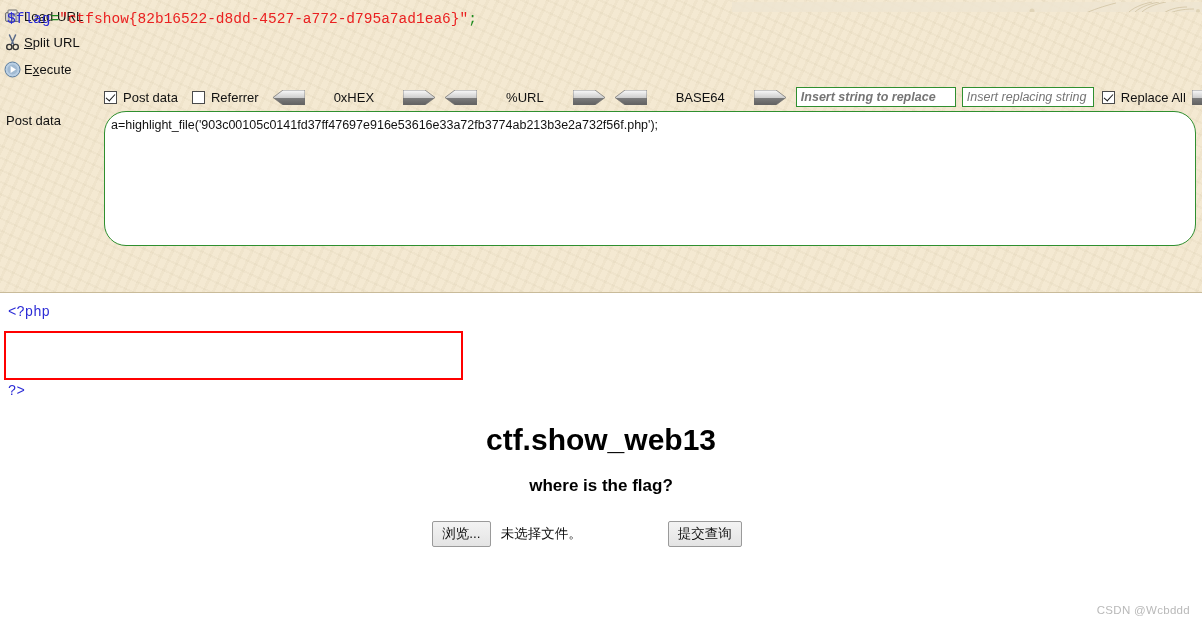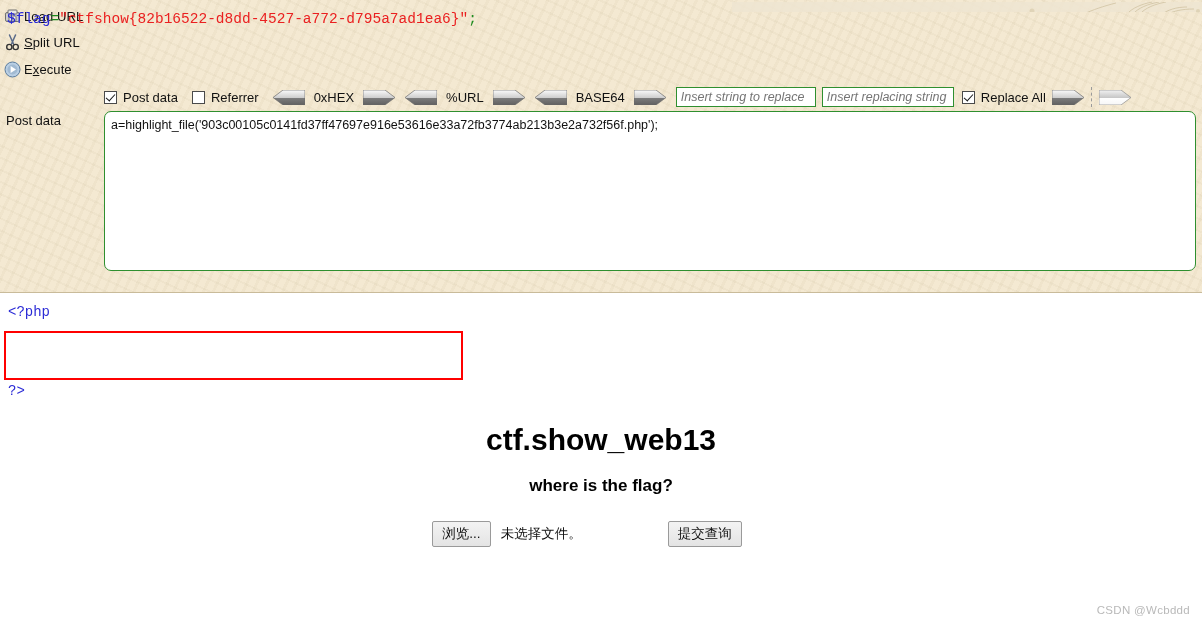--- a/index.html
+++ b/index.html
@@ -94,21 +94,21 @@
     outline: none;
     white-space: pre-wrap;
     word-break: break-all;
   }
   #url-box {
     left: 104px; top: 6px;
     width: 1092px; height: 68px;
   }
   #post-box {
     left: 104px; top: 111px;
-    width: 1092px; height: 160px;
+    width: 1092px; height: 135px; border-radius: 22px;
   }
 
   
   #optbar {
     position: absolute;
     left: 104px; top: 84px;
     width: 1092px; height: 26px;
     display: flex;
     align-items: center;
   }
@@ -138,20 +138,21 @@
   .chk-label {
     font-size: 13px;
     color: #111;
     white-space: nowrap;
   }
 
   .encgroup {
     display: flex;
     align-items: flex-start;
     margin-right: 10px;
+    gap: 20px;
   }
   .encgroup .enc-name {
     font-size: 13px;
     color: #111;
     padding: 0 9px;
     white-space: nowrap;
   }
   .arrow {
     width: 32px; height: 15px;
     flex: none;
@@ -164,21 +165,21 @@
     border: 1px solid #2f8f2f;
     background: #fff;
     font-family: "Liberation Sans", sans-serif;
     font-size: 12.5px;
     font-style: italic;
     color: #8a8a8a;
     padding: 1px 4px;
     margin-right: 2px;
     outline: none;
   }
-  #repl-find { width: 140px; }
+  #repl-find { width: 160px; font-weight: bold; }
   #repl-with { width: 132px; margin-left: 4px; }
 
   .vdivider {
     width: 0;
     height: 20px;
     border-left: 1px dashed #9a9a9a;
     margin: 0 7px;
     flex: none;
   }
 

